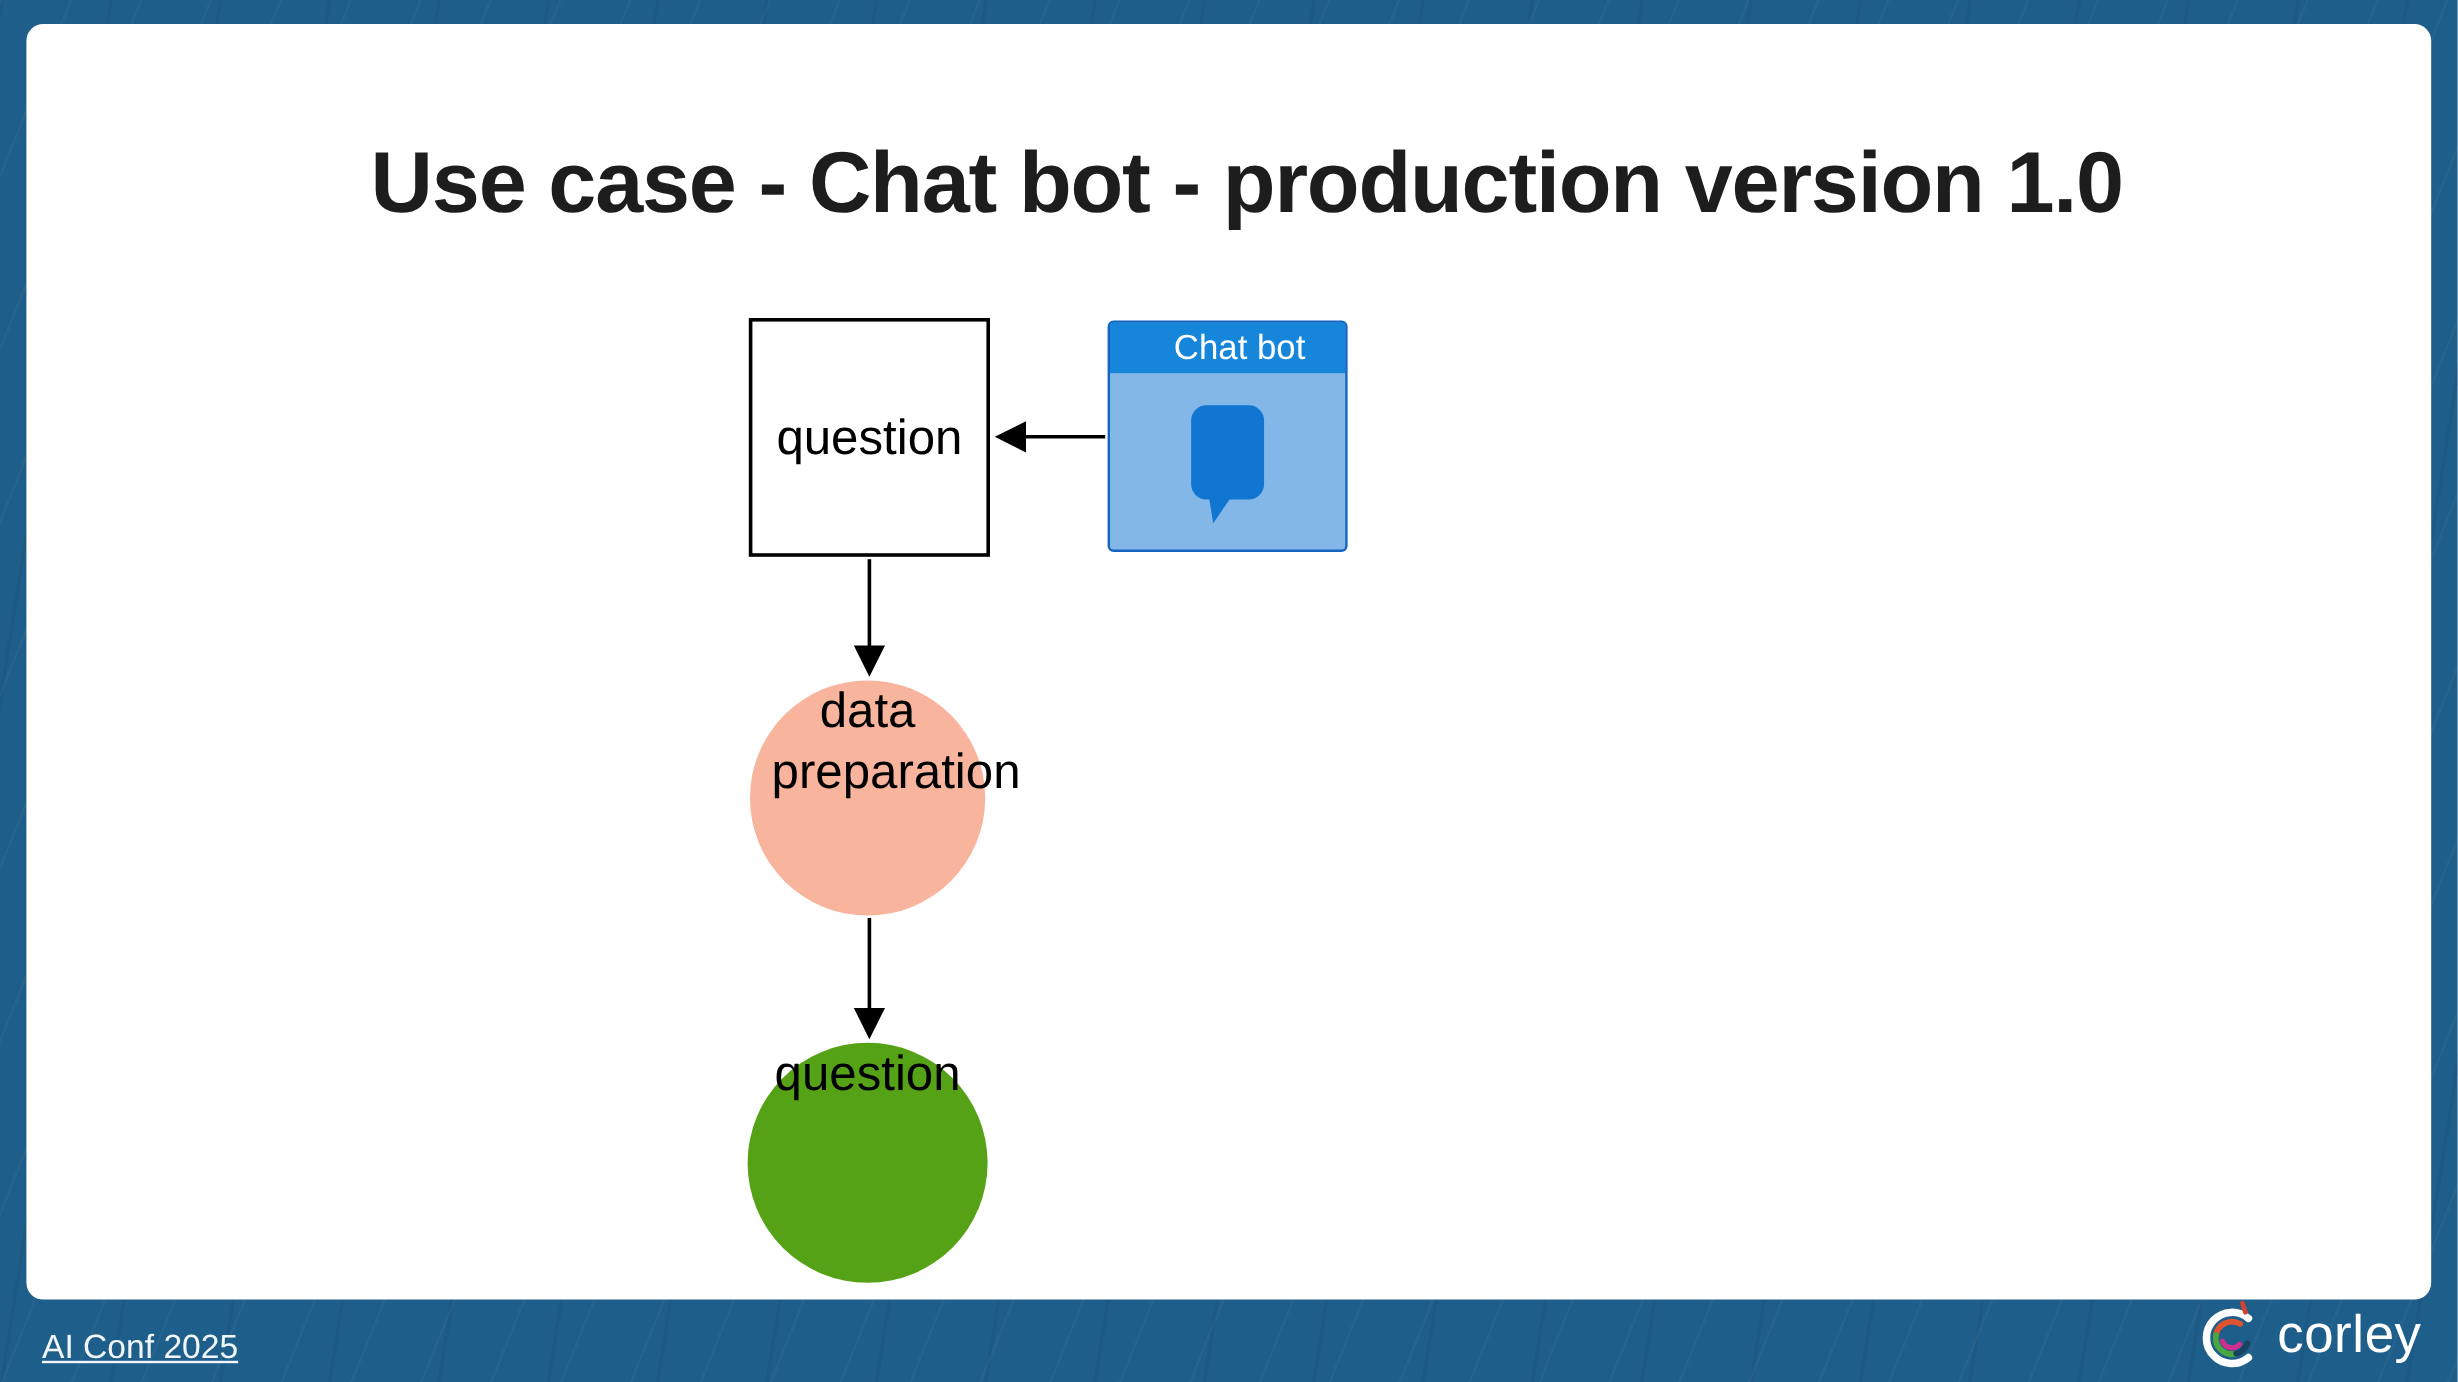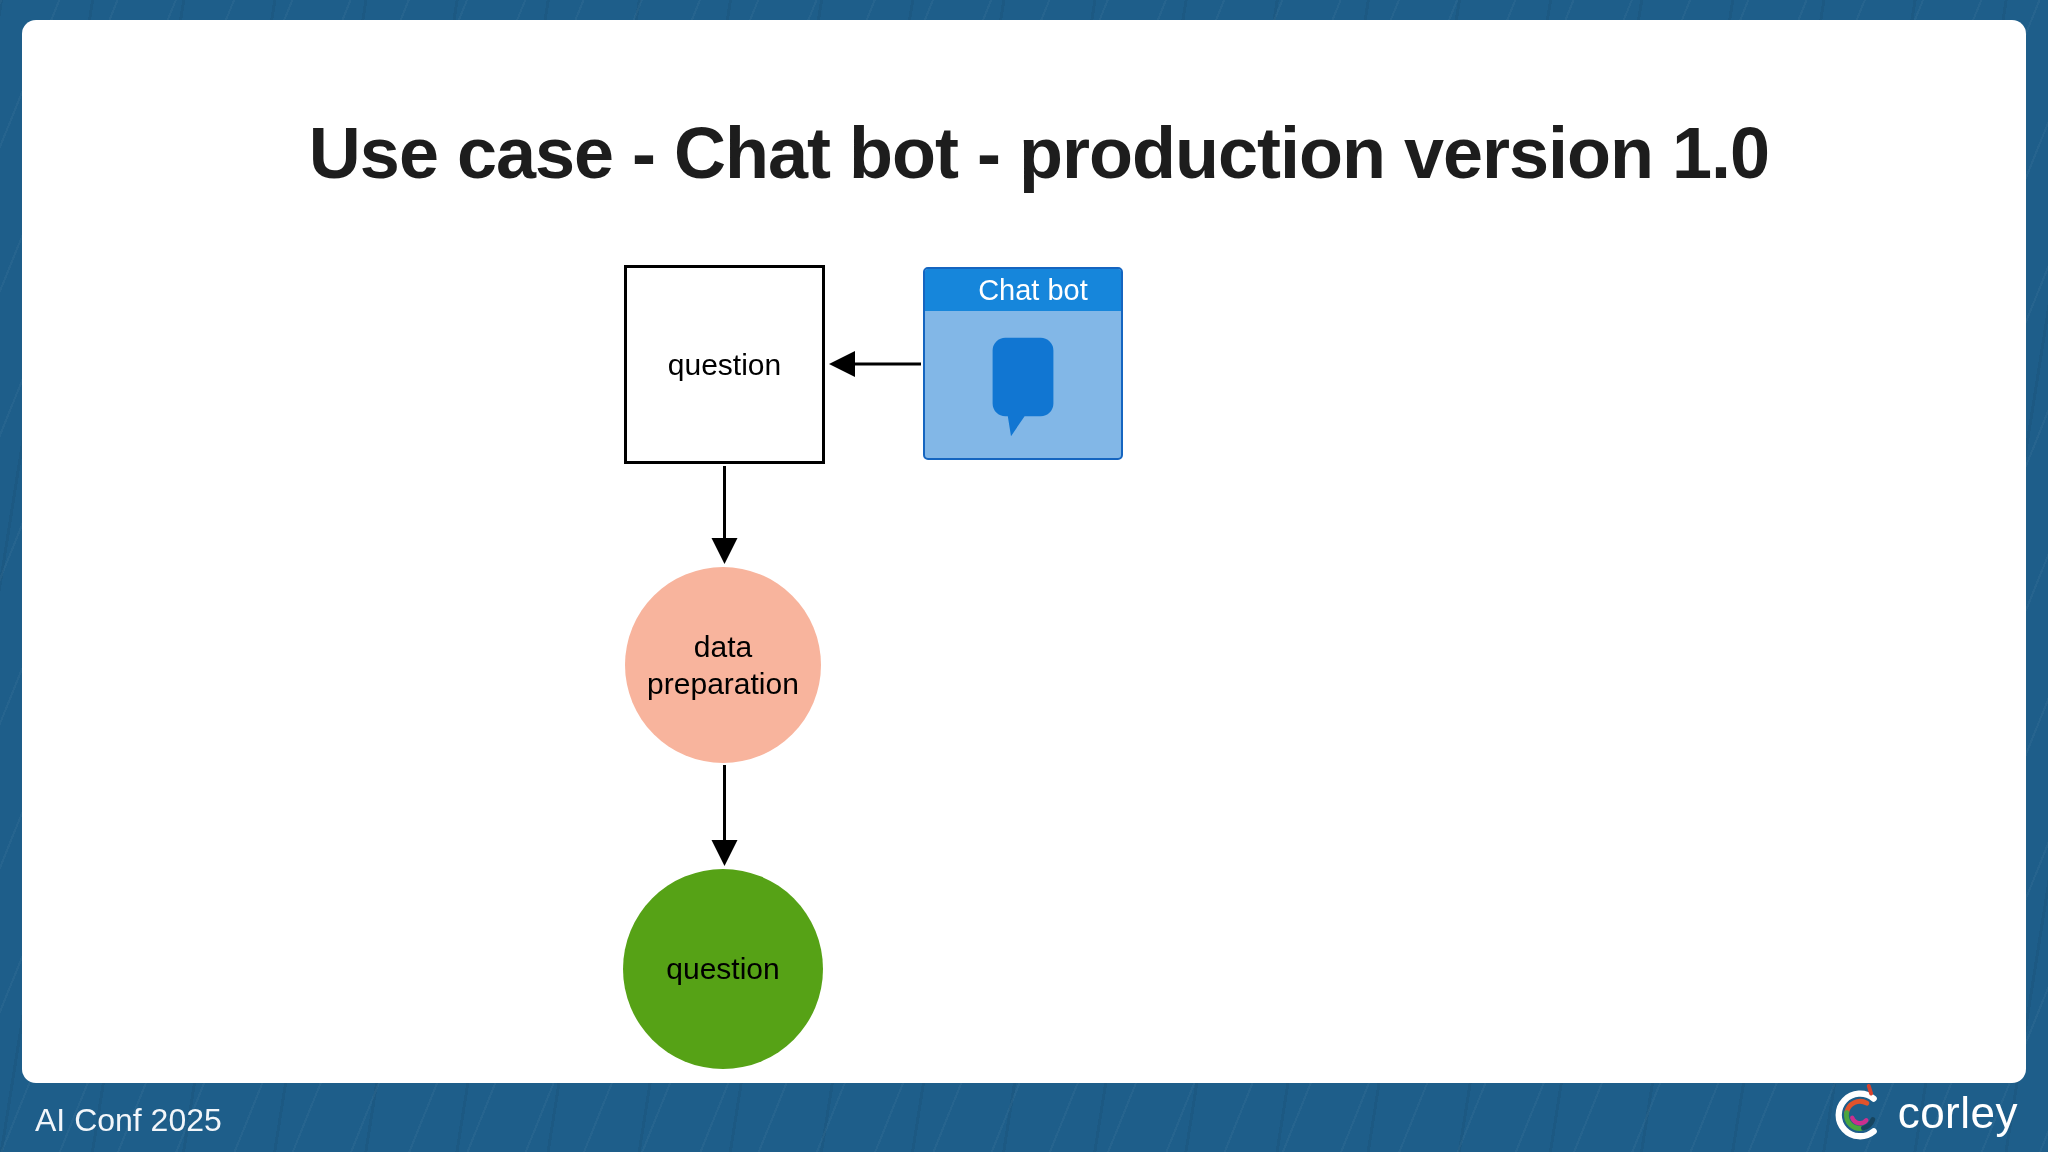--- a/index.html
+++ b/index.html
@@ -16,56 +16,56 @@
     background:#ffffff;border-radius:14px;
   }
   .title{
     position:absolute;left:0;top:112px;width:2048px;
     text-align:center;
     font-size:72px;font-weight:800;letter-spacing:-1px;
     color:var(--title-color,#1d1d1d);
     margin-left:15px;
   }
   
-  .node-label{font-size:30px;color:#000;text-align:center;line-height:1.25;}
+  .node-label{font-size:41px;color:#000;text-align:center;line-height:1.25;}
   .question-box{
     position:absolute;left:624px;top:265px;width:201px;height:199px;
     background:#ffffff;border:3px solid #000;
     display:flex;align-items:center;justify-content:center;box-sizing:border-box;
   }
   .chatbot-box{
     position:absolute;left:923px;top:267px;width:200px;height:193px;
     border:2px solid var(--chatbot-border,#1565c0);border-radius:5px;
     box-sizing:border-box;overflow:hidden;
     background:var(--chatbot-body,#82b7e7);
     display:flex;flex-direction:column;
   }
   .chatbot-header{
     height:42px;flex:0 0 42px;background:var(--chatbot-header,#1686db);
     color:#ffffff;font-size:29px;display:flex;align-items:center;justify-content:center;padding-left:20px;
   }
   .chatbot-body{flex:1;display:flex;align-items:flex-start;justify-content:center;padding-top:12px;}
   .circle{
     position:absolute;border-radius:50%;
-    display:flex;align-items:center;justify-content:center;
+    display:flex;justify-content:center;
   }
   .circle-dataprep{
     left:625px;top:567px;width:196px;height:196px;
     background:var(--salmon,#f8b49d);
   }
   .circle-dataprep .node-label{width:160px;}
   .circle-question{
     left:623px;top:869px;width:200px;height:200px;
     background:var(--green,#56a216);
   }
   .arrows{position:absolute;left:0;top:0;width:2048px;height:1152px;pointer-events:none;}
   
   .footer-left{
     position:absolute;left:35px;bottom:13px;
-    color:var(--footer-text,#f2f6fa);font-size:32px;
+    color:var(--footer-text,#f2f6fa);font-size:28px;text-decoration:underline;
   }
   .logo{
     position:absolute;right:30px;bottom:8px;
     display:flex;align-items:center;gap:7px;
   }
   .logo-text{
     color:#ffffff;font-size:44px;font-weight:400;letter-spacing:0.5px;
   }
 </style>
 </head>

